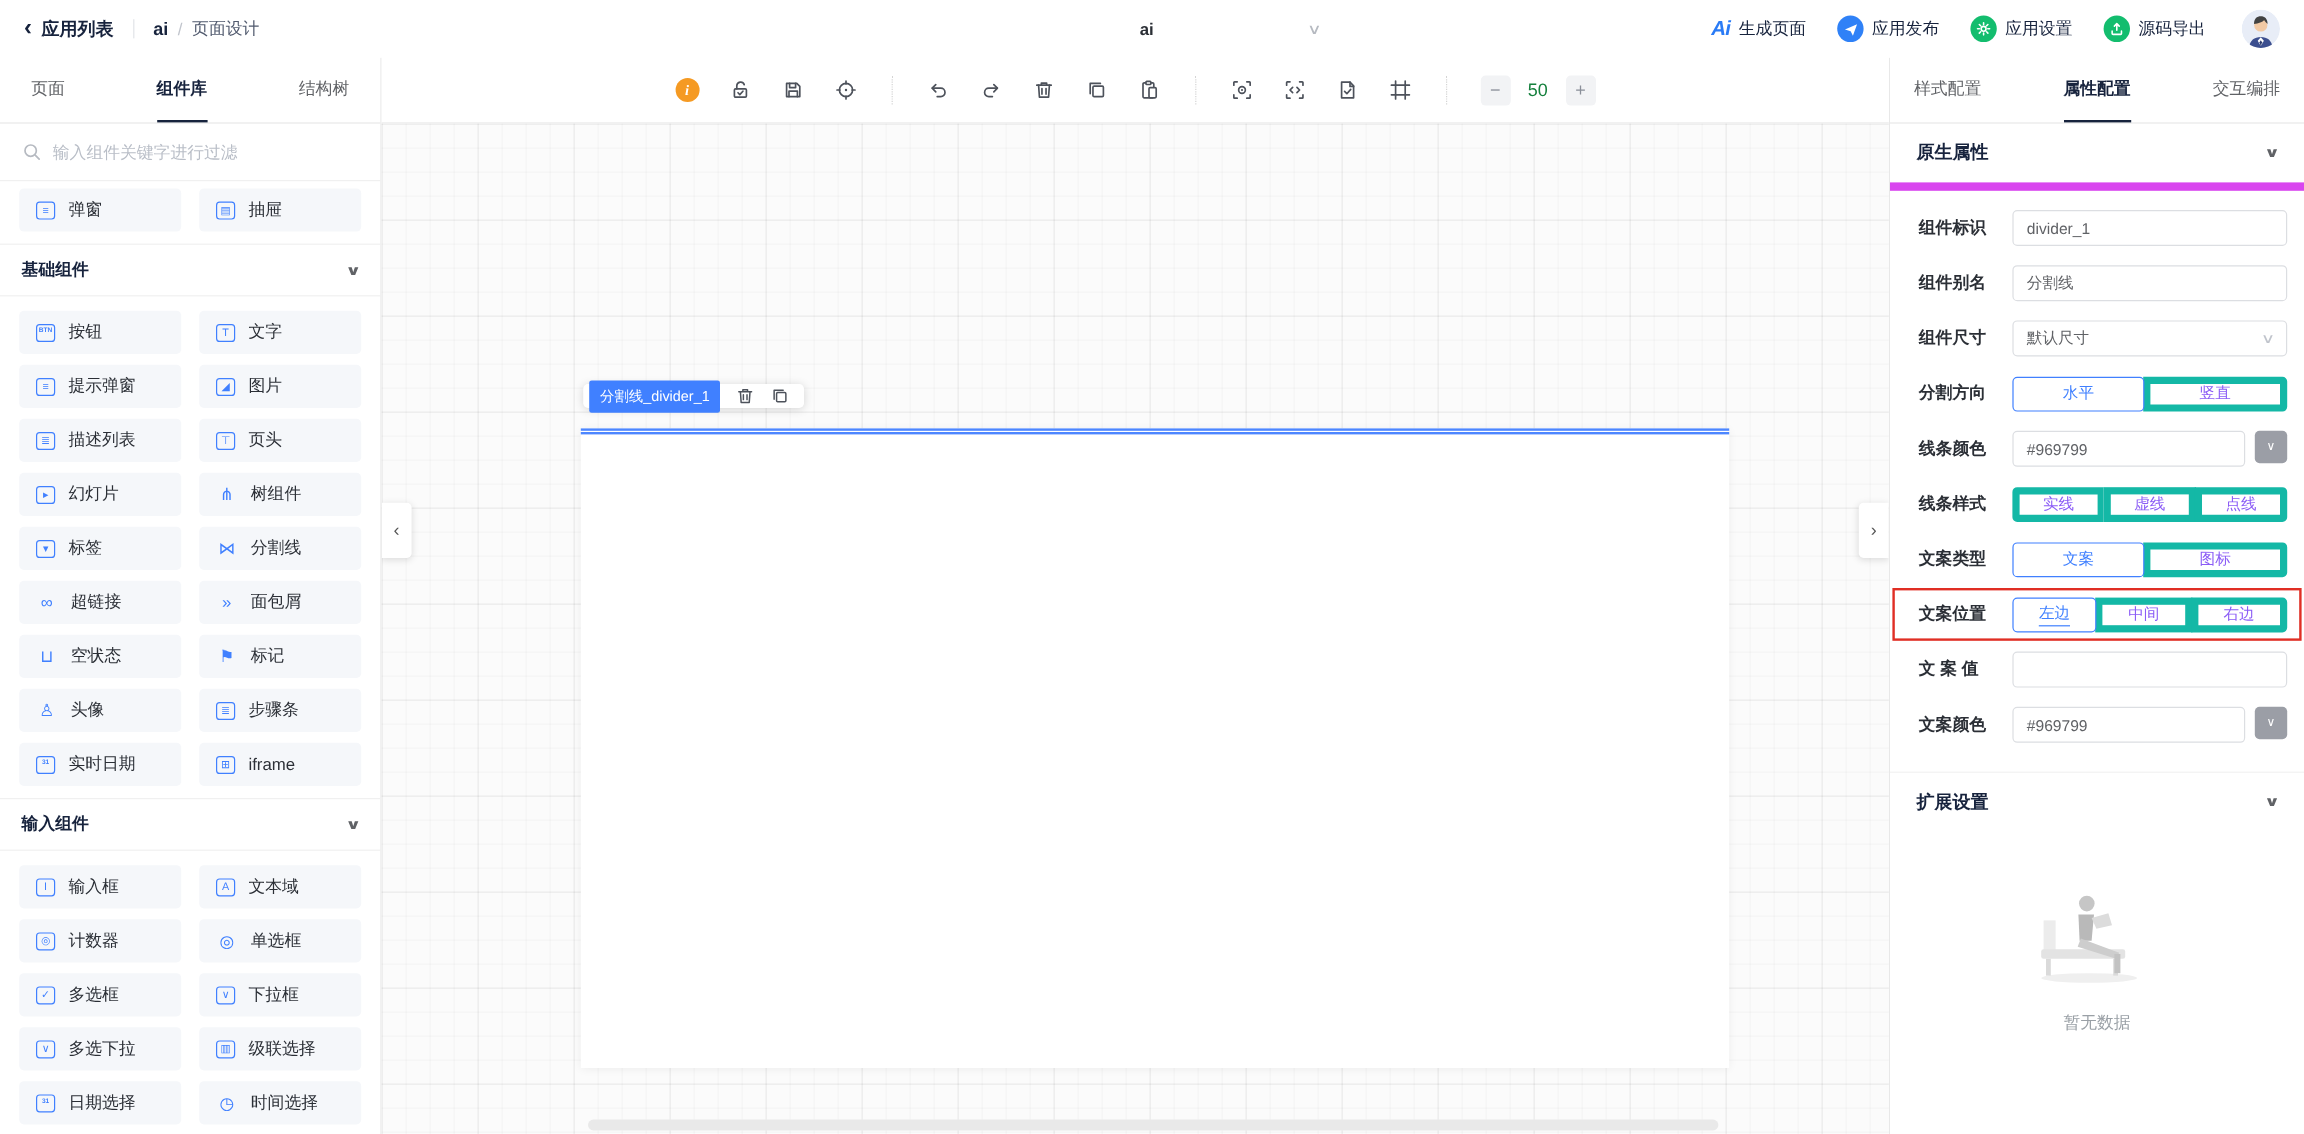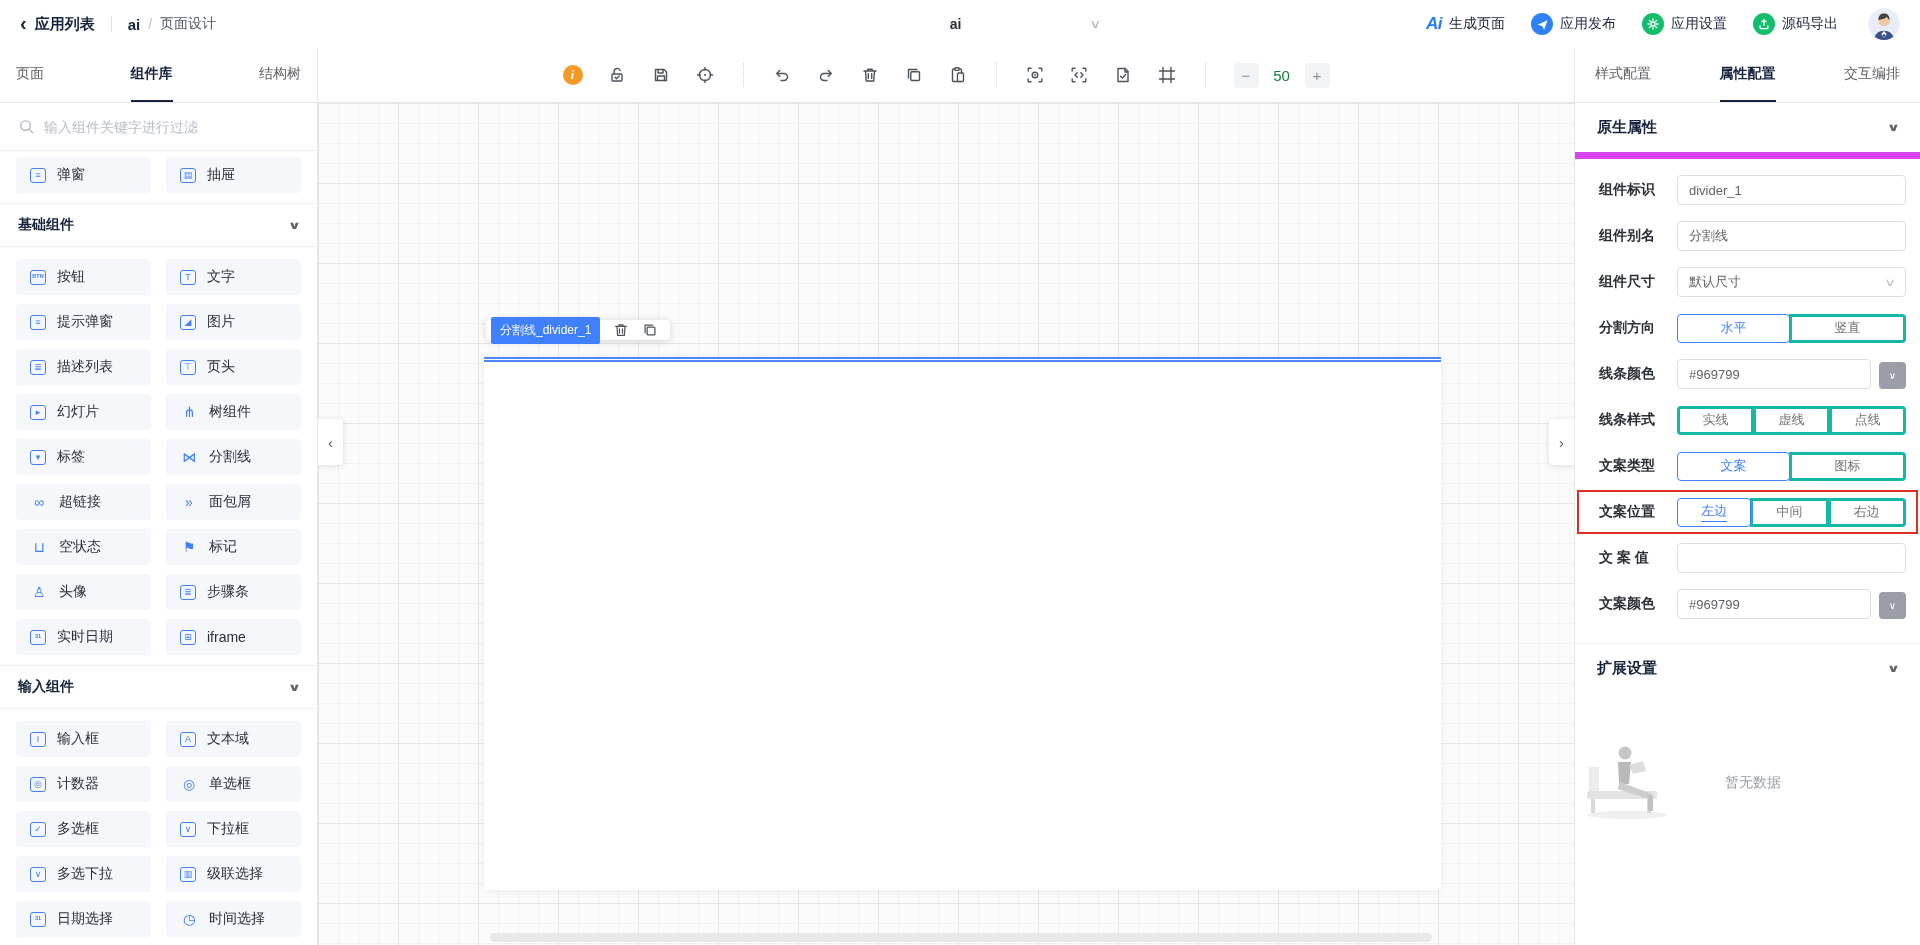--- a/index.html
+++ b/index.html
@@ -21,21 +21,21 @@
   .tb-actions{margin-left:auto;display:flex;align-items:center;gap:26px;}
   .tb-action{display:flex;align-items:center;gap:7px;cursor:pointer;}
   .tb-lb{font-size:14px;color:#17233d;}
   .circ{width:22px;height:22px;border-radius:50%;display:flex;align-items:center;justify-content:center;}
   .ai-logo{font-weight:800;font-style:italic;font-size:17px;color:#2a7bf6;letter-spacing:-0.5px;}
   .avatar{width:32px;height:32px;border-radius:50%;overflow:hidden;margin-left:4px;cursor:pointer;}
   
   .workspace{display:flex;height:897px;}
   
   .left-panel{width:318px;background:#fff;border-right:1px solid #e8e8e8;display:flex;flex-direction:column;}
-  .panel-tabs{height:55px;border-bottom:1px solid #e8e8e8;display:flex;align-items:stretch;justify-content:space-between;padding:0 16px;flex:none;}
+  .panel-tabs{height:55px;border-bottom:1px solid #e8e8e8;display:flex;align-items:stretch;justify-content:space-between;padding:0 26px;flex:none;}
   .tab{display:flex;align-items:center;font-size:14px;color:#606266;border-bottom:2px solid transparent;cursor:pointer;}
   .tab.active{color:#17233d;font-weight:700;border-bottom-color:#17233d;}
   .search-row{height:48px;border-bottom:1px solid #f0f0f0;display:flex;align-items:center;gap:9px;padding:0 18px;flex:none;}
   .search-row input{border:none;outline:none;flex:1;font-size:14px;color:#333;font-family:inherit;}
   .search-row input::placeholder{color:#b9bec7;}
   .comp-list{flex:1;overflow:hidden;padding-top:6px;}
   .items-grid{display:grid;grid-template-columns:1fr 1fr;gap:9px 15px;padding:0 16px;margin-bottom:10px;}
   .chip{height:36px;background:#f5f7fa;border-radius:4px;display:flex;align-items:center;gap:11px;padding-left:14px;
     font-size:14px;color:#2b2f36;cursor:pointer;}
   .ic{color:#4080ff;width:18px;display:flex;align-items:center;justify-content:center;flex:none;font-size:14px;}
@@ -81,33 +81,33 @@
     color:#17233d;border-bottom:7px solid #d946ef;cursor:pointer;}
   .rp-head.ext{border-top:1px solid #f2f2f2;border-bottom:none;margin-top:8px;}
   .fields{padding:8px 14px 8px 24px;}
   .field-row{display:flex;align-items:center;min-height:46px;gap:14px;position:relative;}
   .f-label{width:64px;flex:none;font-size:14px;font-weight:600;color:#2b2f36;white-space:nowrap;}
   .f-ctrl{flex:1;min-width:0;}
   .tinput{height:30px;border:1px solid #dcdee2;border-radius:4px;display:flex;align-items:center;
     padding:0 11px;font-size:13px;color:#606266;background:#fff;cursor:text;}
   .tinput .sel-ch{margin-left:auto;color:#c0c4cc;font-size:11px;transform:scaleX(1.5);}
   .seg{display:flex;height:29px;}
-  .seg-opt{flex:1;border:3px solid #14b8a6;margin-left:-1px;background:#fff;display:flex;align-items:center;justify-content:center;
-    font-size:13px;color:#737373;cursor:pointer;position:relative;}
+  .seg-opt{flex:1;border:6px solid #14b8a6;margin-left:-1px;background:#fff;display:flex;align-items:center;justify-content:center;
+    font-size:13px;color:#8b5cf6;cursor:pointer;position:relative;}
   .seg-opt:first-child{border-radius:4px 0 0 4px;margin-left:0;}
   .seg-opt:last-child{border-radius:0 4px 4px 0;}
   .seg-opt.active{border:1px solid #4080ff;color:#4080ff;z-index:2;border-radius:4px;}
   .seg-opt.active.uline span{border-bottom:1px solid #4080ff;padding-bottom:1px;}
-  .color-ctrl{display:flex;align-items:flex-end;gap:8px;border-radius:12px;}
+  .color-ctrl{display:flex;align-items:flex-start;gap:8px;border-radius:12px;}
   .color-ctrl .tinput{flex:1;}
   .swatch{width:27px;height:27px;border-radius:4px;background:#9b9ea6;color:#fff;display:flex;align-items:center;
     justify-content:center;font-size:10px;cursor:pointer;flex:none;}
   .field-row.hl::after{content:"";position:absolute;left:-22px;right:-12px;top:1px;bottom:1px;
     border:2px solid #e02e24;pointer-events:none;}
-  .empty{display:flex;flex-direction:row;align-items:center;gap:32px;margin-top:44px;color:#9aa0a6;font-size:14px;}
+  .empty{display:flex;flex-direction:column;align-items:center;gap:16px;margin-top:44px;color:#9aa0a6;font-size:14px;}
 </style>
 </head>
 <body>
 
 <div class="topbar">
   <div class="back">
     <span class="back-ch">‹</span>
     <span class="back-lb">应用列表</span>
   </div>
   <div class="vdiv"></div>

